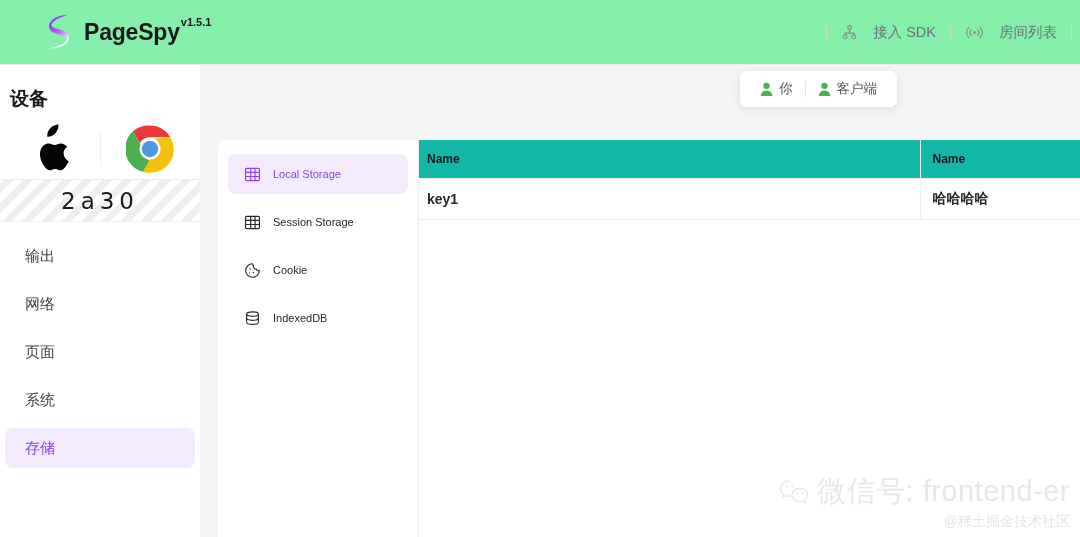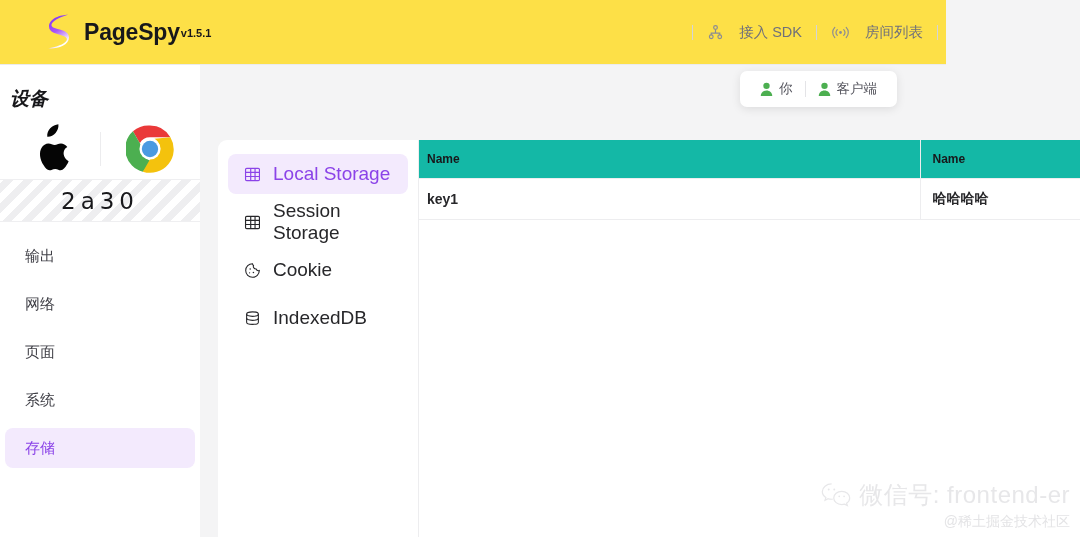--- a/index.html
+++ b/index.html
@@ -17,23 +17,23 @@
     width: 1080px;
     height: 537px;
     background: #f4f4f5;
     overflow: hidden;
   }
 
   
   .topbar {
     position: absolute;
     top: 0; left: 0;
-    width: 946px;
+    width: 1080px;
     height: 65px;
-    background: #fde047;
+    background: #86efac;
     display: flex;
     align-items: center;
     border-bottom: 1px solid #ebebed;
     z-index: 40;
   }
 
   .brand {
     display: flex;
     align-items: flex-start;
     margin-left: 42px;
@@ -51,21 +51,21 @@
     font-weight: bold;
     color: #18181b;
     letter-spacing: -0.2px;
     line-height: 1;
   }
   .brand-ver {
     font-size: 11px;
     color: #18181b;
     font-weight: bold;
     align-self: flex-start;
-    margin-top: 27px;
+    margin-top: 16px;
     margin-left: 1px;
   }
 
   .topnav {
     margin-left: auto;
     display: flex;
     align-items: center;
     margin-right: 8px;
     height: 100%;
   }
@@ -94,21 +94,20 @@
     width: 200px;
     height: 472px;
     background: #ffffff;
     z-index: 30;
   }
   .sidebar-title {
     font-size: 19px;
     font-weight: bold;
     color: #18181b;
     margin: 21px 0 0 10px;
-    font-style: italic;
   }
 
   .device-logos {
     display: flex;
     align-items: center;
     justify-content: center;
     height: 62px;
     margin-top: 6px;
     border-bottom: 1px solid #efeff1;
   }
@@ -217,21 +216,21 @@
     border-right: 1px solid #ededef;
     flex: 0 0 201px;
   }
   .subnav-item {
     height: 40px;
     display: flex;
     align-items: center;
     gap: 12px;
     padding-left: 16px;
     border-radius: 8px;
-    font-size: 19px;
+    font-size: 11px;
     color: #27272a;
     margin-bottom: 8px;
     cursor: pointer;
   }
   .subnav-item.active {
     background: #f3eafd;
     color: #8b43e8;
   }
   .subnav-ico { display: block; flex: 0 0 17px; }
 
@@ -273,21 +272,21 @@
     color: #e7e7e9;
     user-select: none;
     z-index: 50;
     pointer-events: none;
   }
   .wm-line1 {
     display: flex;
     align-items: center;
     justify-content: flex-end;
     gap: 8px;
-    font-size: 24px;
+    font-size: 29px;
     letter-spacing: 0.5px;
     line-height: 1.1;
   }
   .wm-line2 {
     font-size: 14px;
     margin-top: 5px;
     color: #e4e4e6;
   }
 </style>
 </head>

